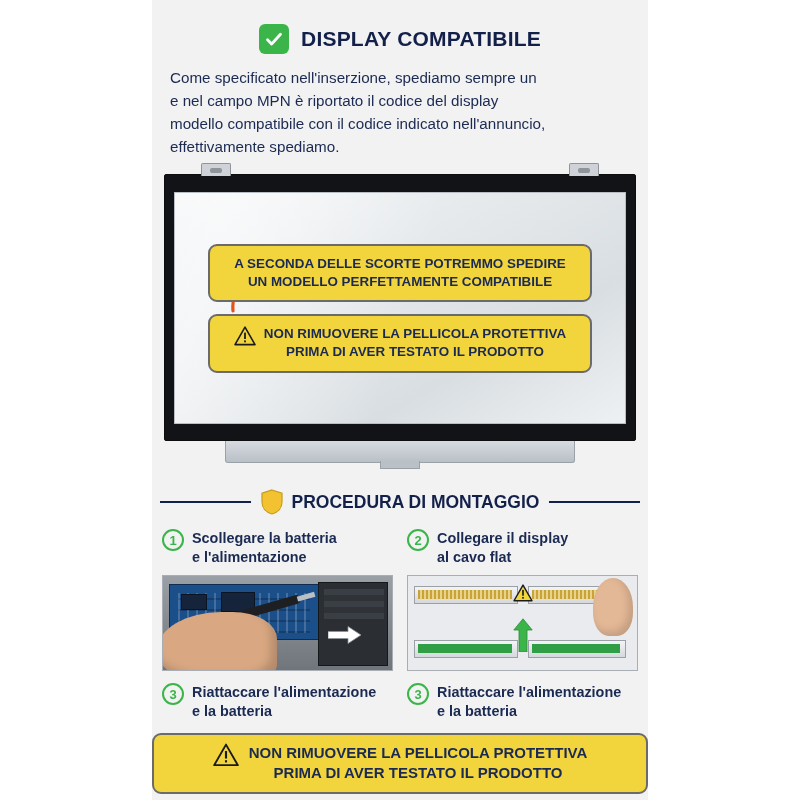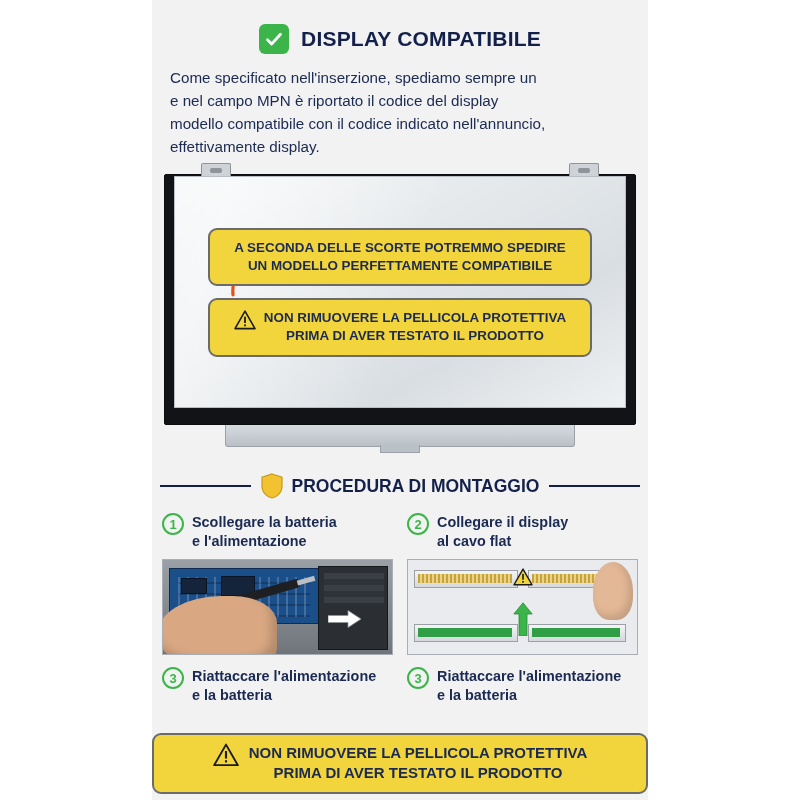--- a/index.html
+++ b/index.html
@@ -74,21 +74,21 @@
 
   
   .panel-wrap {
     margin: 16px 12px 0 12px;
     position: relative;
   }
   .panel-outer {
     position: relative;
     background: #111316;
     border: 1px solid #0c0d0f;
-    padding: 1px 9px 16px 9px;
+    padding: 17px 9px 16px 9px;
     border-radius: 2px;
   }
   .panel-tab {
     position: absolute;
     top: -12px;
     width: 30px; height: 13px;
     background: #cfd3d8;
     border: 1px solid #8e949c;
     border-bottom: none;
     border-radius: 2px 2px 0 0;
@@ -397,21 +397,21 @@
           <path d="M3.5 10.8 L7.6 15 L16.5 5.2" fill="none" stroke="#ffffff" stroke-width="2.8" stroke-linecap="round" stroke-linejoin="round"></path>
         </svg>
       </span>
       <div class="header-title">DISPLAY COMPATIBILE</div>
     </div>
 
     <div class="intro">
       <div>Come specificato nell'inserzione, spediamo sempre un</div>
       <div>e nel campo MPN è riportato il codice del display</div>
       <div>modello compatibile con il codice indicato nell'annuncio,</div>
-      <div>effettivamente display.</div>
+      <div>effettivamente spediamo.</div>
     </div>
 
     <div class="panel-wrap">
       <div class="panel-outer">
         <div class="panel-tab left"></div>
         <div class="panel-tab right"></div>
 
         <div class="panel-screen">
 
           <svg class="arrow-curve" viewBox="0 0 70 58" aria-hidden="true">

